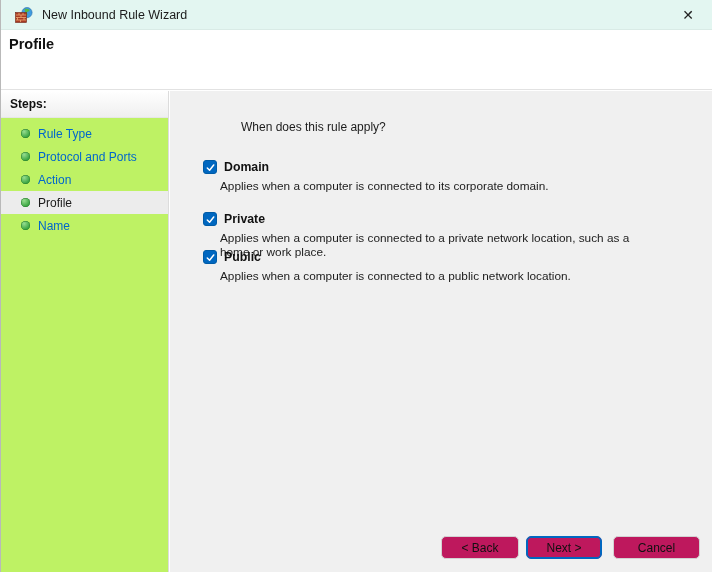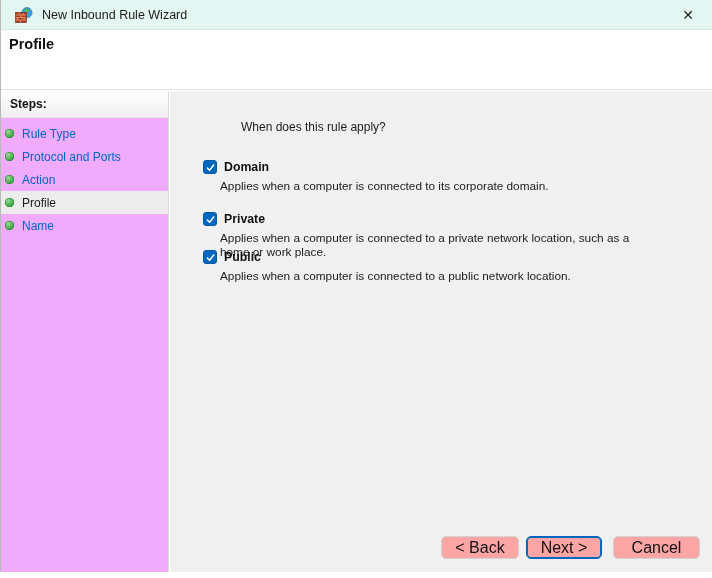--- a/index.html
+++ b/index.html
@@ -24,29 +24,29 @@
   
   .page-header {
     position: absolute; left: 0; top: 31px; right: 0; height: 59px; background: #ffffff;
     border-bottom: 1px solid #e2e2e2;
   }
   .page-header .h-title { position: absolute; left: 8px; top: 5px; font-size: 14.5px; font-weight: bold; color: #111; }
   .page-header .h-sub   { position: absolute; left: 8px; top: 31px; font-size: 11.8px; color: #1c1c1c; }
   
   .sidebar {
     position: absolute; left: 0; top: 91px; bottom: 0; width: 168px;
-    background: #f0abfc; border-right: 1px solid #dcdcdc;
+    background: #bef264; border-right: 1px solid #dcdcdc;
   }
   .steps-heading {
     height: 27px; line-height: 27px; padding-left: 9px; font-size: 12px; font-weight: bold; color: #111;
     background: linear-gradient(#ffffff, #efefef); border-bottom: 1px solid #e6e6e6;
   }
   .steps-list { padding-top: 4px; }
   .step-item {
-    height: 23px; display: flex; align-items: center; padding-left: 4px; gap: 8px;
+    height: 23px; display: flex; align-items: center; padding-left: 20px; gap: 8px;
     font-size: 12px; color: #0066cc;
   }
   .step-item.active { background: #ececec; color: #1a1a1a; }
   .bullet {
     width: 9px; height: 9px; border-radius: 50%; flex: 0 0 auto;
     background: radial-gradient(circle at 35% 30%, #96dd8f, #2f9e38 75%);
     box-shadow: 0 0 0 0.5px #2a7d30 inset;
   }
   
   .main-panel {
@@ -60,22 +60,22 @@
   .cb-row { display: flex; align-items: flex-start; gap: 7px; cursor: default; }
   .checkbox {
     width: 14px; height: 14px; border-radius: 3px; background: #0067c0;
     border: 1px solid #005ba6; display: flex; align-items: center; justify-content: center; flex: 0 0 auto;
   }
   .checkbox svg { display: block; }
   .cb-label { font-size: 12.3px; font-weight: bold; color: #111; }
   .cb-desc  { margin-left: 17px; margin-top: 6px; font-size: 11.8px; line-height: 13.5px; color: #1c1c1c; max-width: 412px; }
   
   .wiz-btn {
-    position: absolute; top: 536px; height: 23px; font-size: 16px; color: #111;
-    background: #fca5a5; border: 1px solid #d2d2d2; border-radius: 5px; cursor: pointer;
+    position: absolute; top: 536px; height: 23px; font-size: 12px; color: #111;
+    background: #be185d; border: 1px solid #d2d2d2; border-radius: 5px; cursor: pointer;
     font-family: "Liberation Sans", "DejaVu Sans", sans-serif;
   }
   .btn-back   { left: 440px; width: 78px; }
   .btn-next   { left: 525px; width: 76px; border: 1px solid #0067c0; box-shadow: inset 0 0 0 1px #0067c0; }
   .btn-cancel { left: 612px; width: 87px; }
 </style>
 </head>
 <body>
 
 <div class="window">

